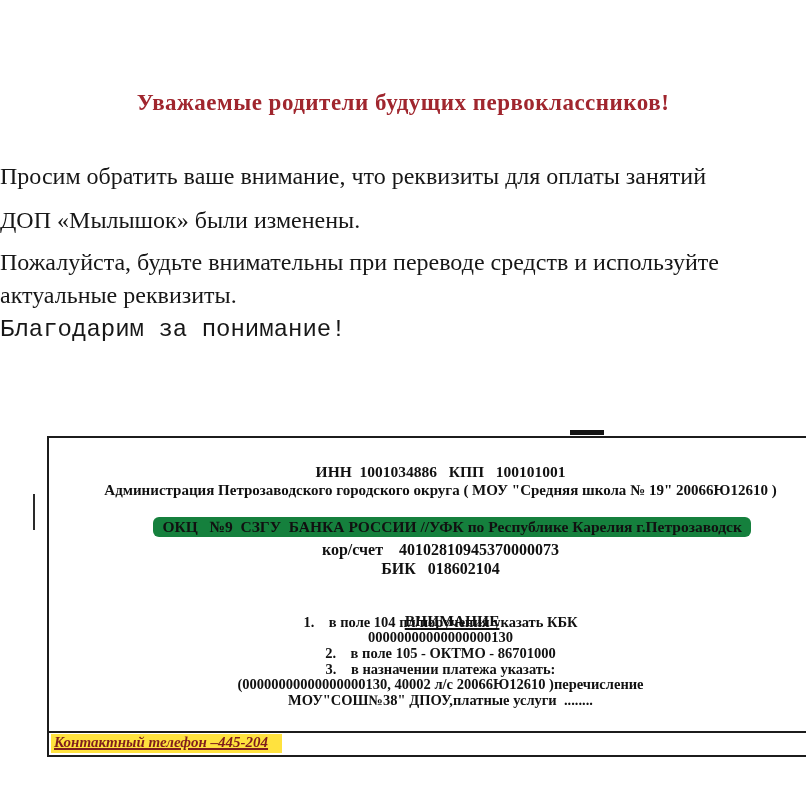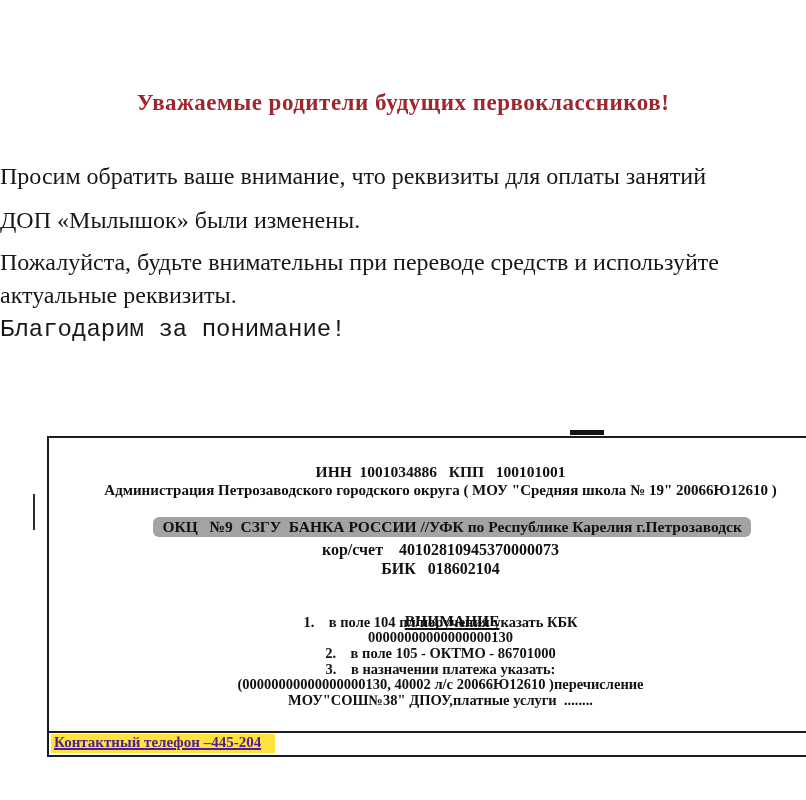--- a/index.html
+++ b/index.html
@@ -73,21 +73,21 @@
   .b-bik   { top: 122px; }
   .b-att   { top: 156px; }
   .b-it1   { top: 176px; }
   .b-kbk   { top: 191px; }
   .b-it2   { top: 207px; }
   .b-it3   { top: 223px; }
   .b-nt1   { top: 238px; }
   .b-nt2   { top: 254px; }
 
   .hl-marker {
-    background: #a3a3a3;
+    background: #15803d;
     border-radius: 6px;
     padding: 1px 9px 2px 9px;
     box-decoration-break: clone;
   }
   .att-underline {
     text-decoration: underline;
     text-decoration-thickness: 2px;
     text-underline-offset: 2px;
   }
   .contact-row {
@@ -99,25 +99,26 @@
     border-top: 2px solid #1c1c1c;
     box-sizing: border-box;
     overflow: hidden;
   }
   .contact-text {
     display: inline-block;
     margin: 1px 0 0 2px;
     font-size: 15px;
     font-weight: bold;
     background: #ffe23e;
-    color: #4c1d95;
+    color: #7f1d1d;
     padding: 0 14px 2px 3px;
     text-decoration: underline;
     text-decoration-thickness: 1.5px;
     white-space: pre;
+    font-style: italic;
   }
   
   .artifact-vline {
     position: absolute;
     left: 33px;
     top: 494px;
     width: 2px;
     height: 36px;
     background: #2a2a2a;
   }

